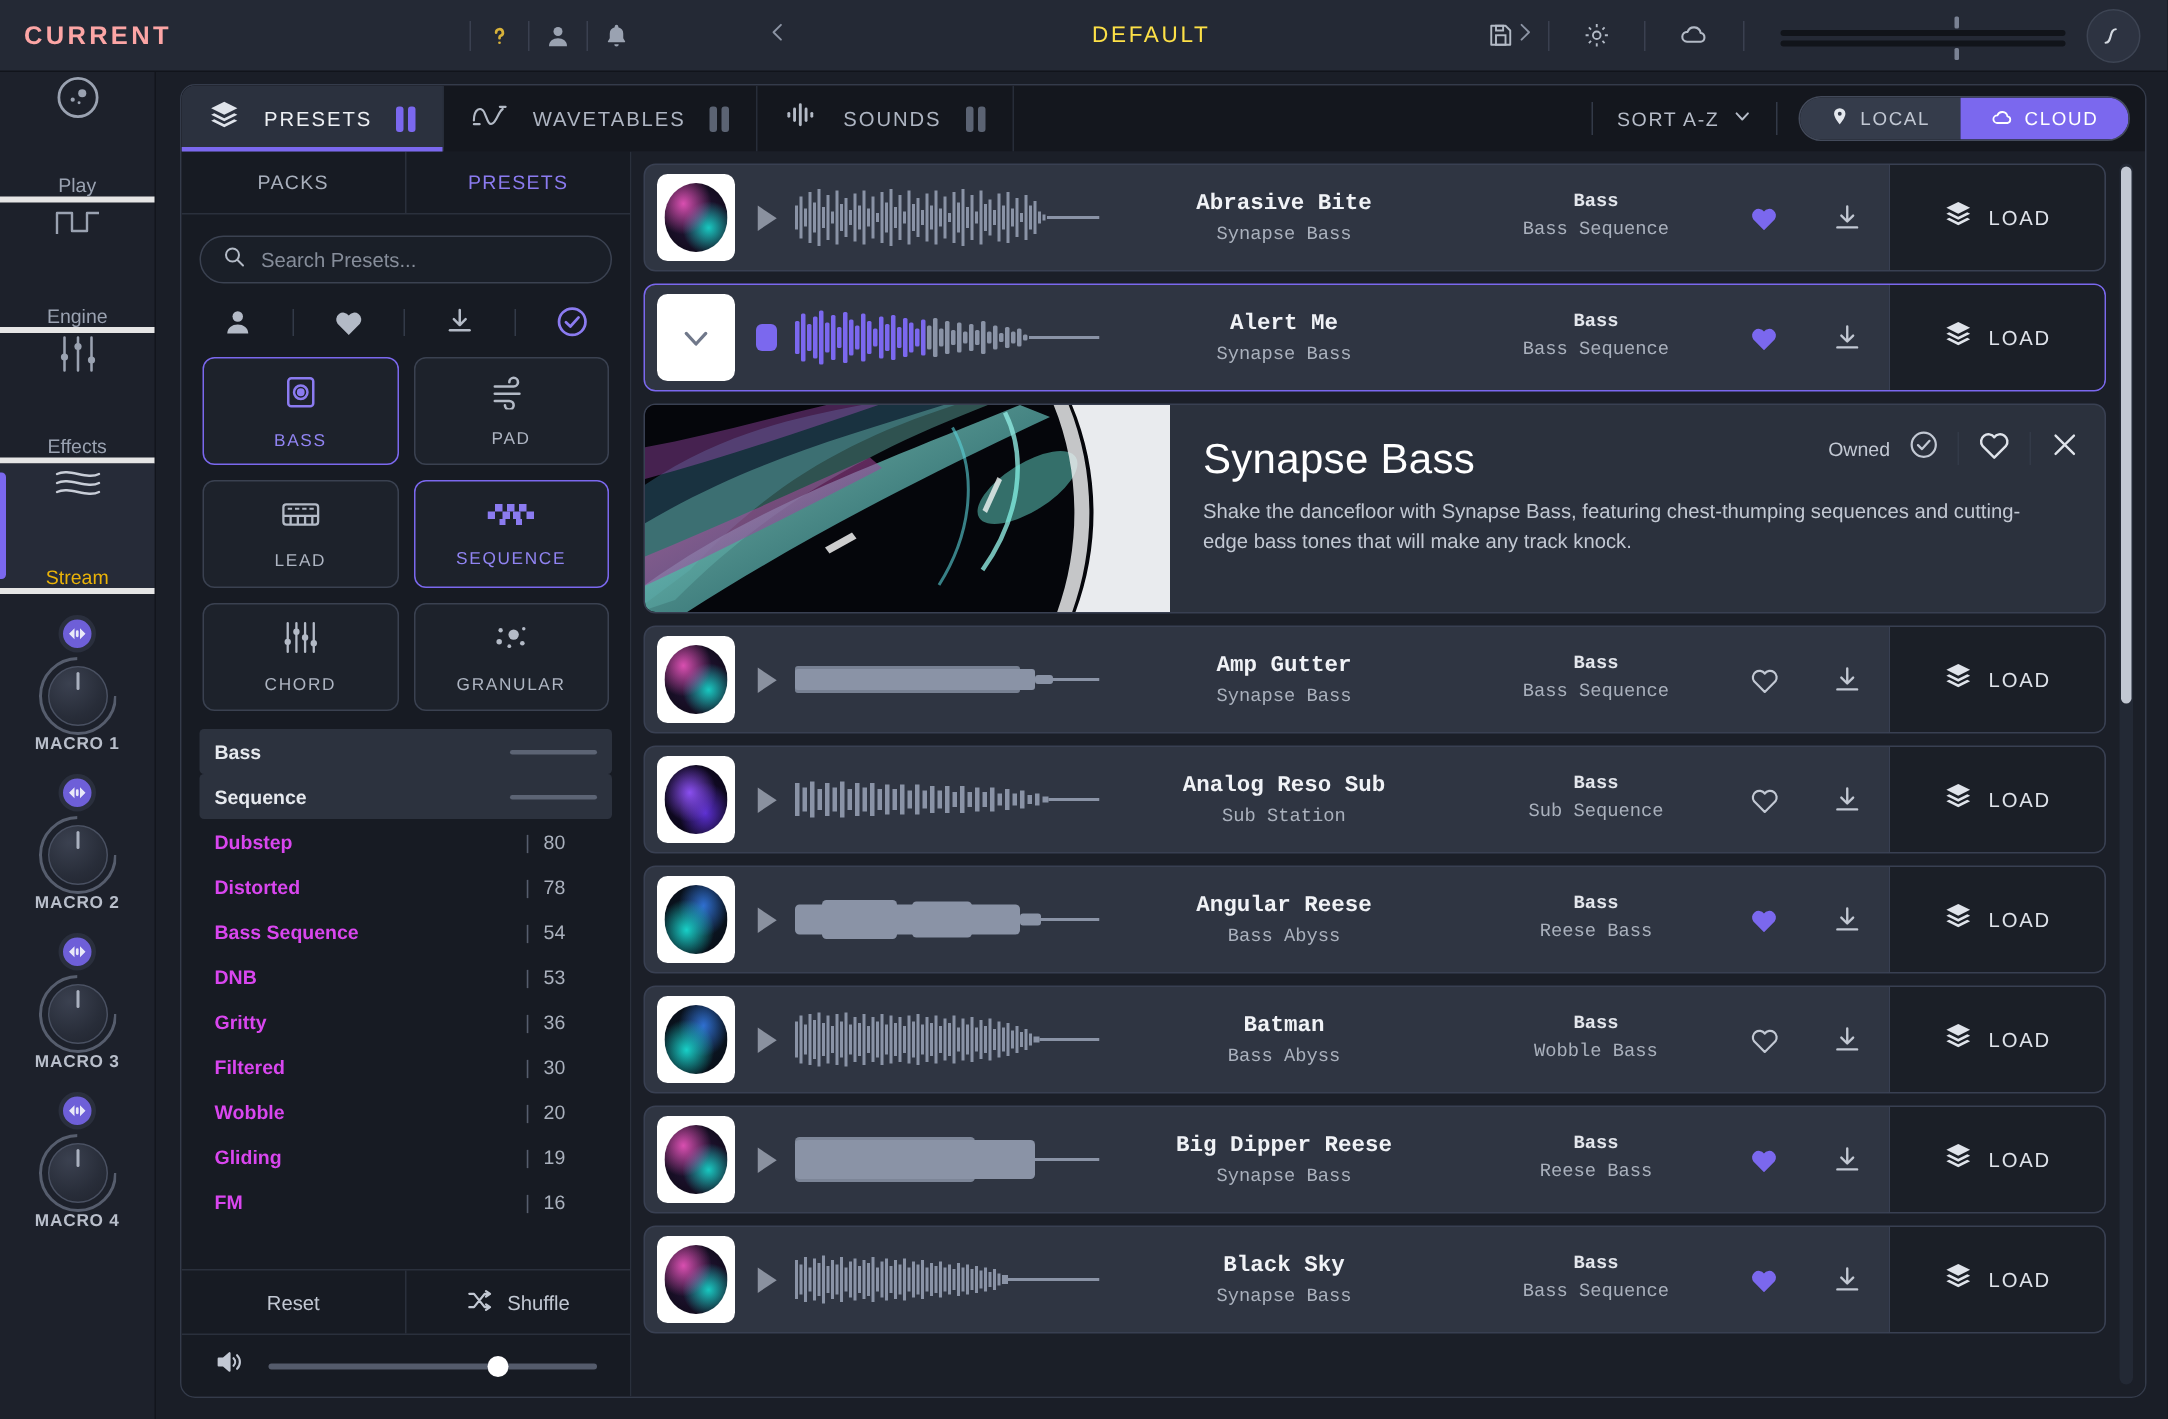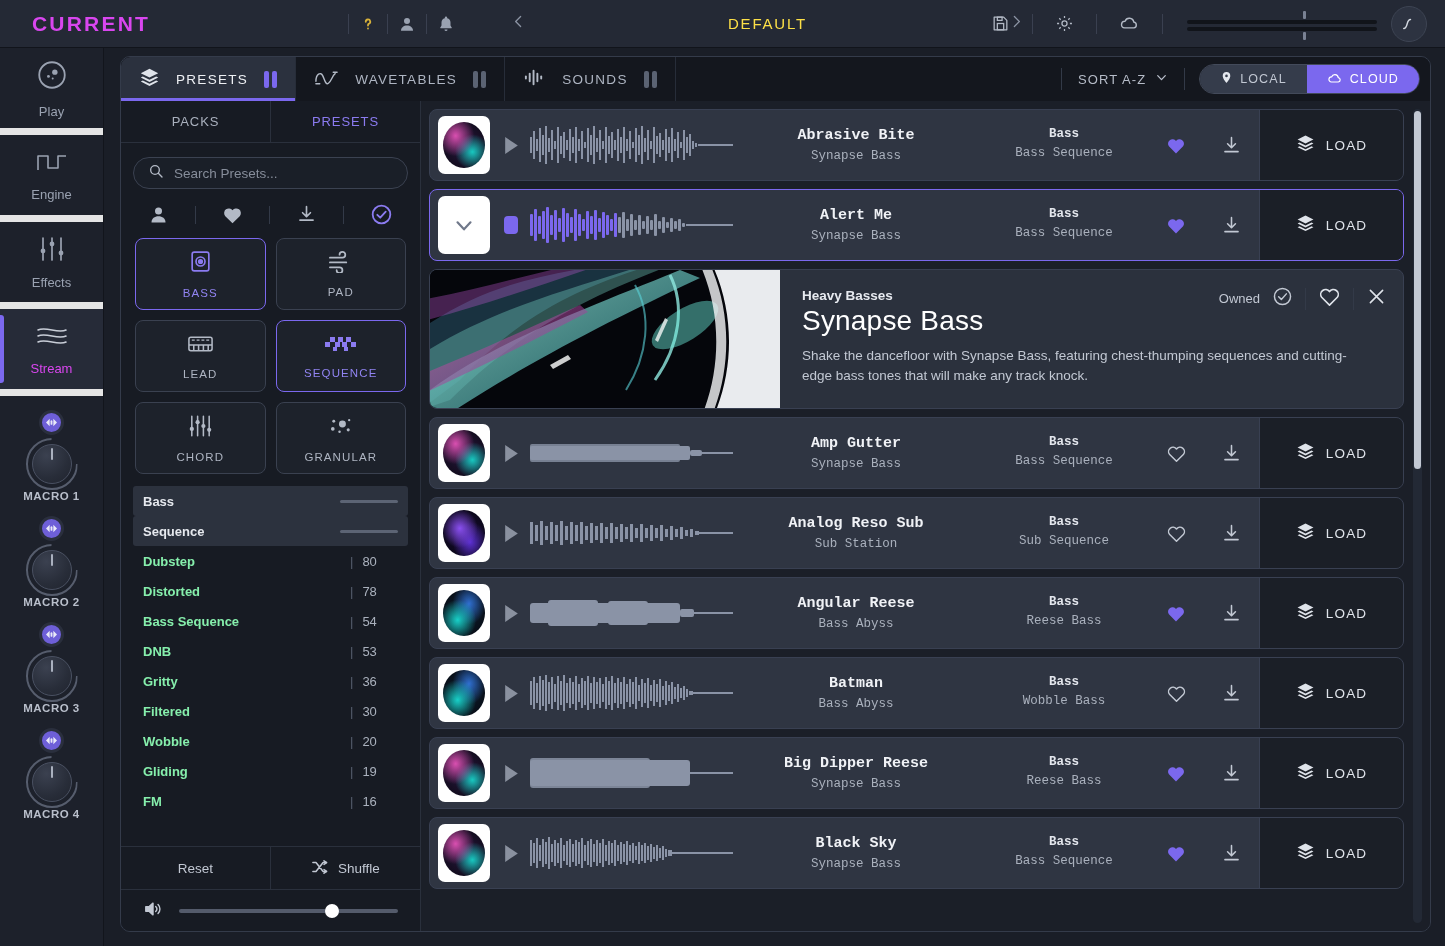--- a/index.html
+++ b/index.html
@@ -14,22 +14,22 @@
   .app { position: relative; width: 1445px; height: 946px; background: #1a1e27; }
 
   
   .header {
     height: 48px; display: flex; align-items: center;
     background: #242935;
     border-bottom: 1px solid #11141b;
     position: relative;
   }
   .brand {
-    font-size: 21px; font-weight: bold; letter-spacing: 2.2px;
-    color: #d946ef; margin-left: 32px;
+    font-size: 17px; font-weight: bold; letter-spacing: 2.2px;
+    color: #fca5a5; margin-left: 16px;
   }
   .hdr-icons { display: flex; align-items: center; margin-left: 188px; gap: 0; }
   .hdr-div { width: 1px; height: 20px; background: #3a4050; margin: 0 10px; }
   .ic { display: inline-flex; align-items: center; justify-content: center; }
   .ic svg { display: block; }
   .preset-nav {
     position: absolute; left: 500px; right: 410px;
     display: flex; align-items: center; justify-content: space-between;
   }
   .preset-name {
@@ -63,30 +63,30 @@
     cursor: pointer; margin-right: 8px;
   }
 
   
   .leftnav {
     position: absolute; left: 0; top: 48px; width: 104px; bottom: 0;
     background: #1d212b; border-right: 1px solid #12151c;
   }
   .nav-item {
     height: 87px; display: flex; flex-direction: column;
-    align-items: center; justify-content: center; gap: 8px;
-    border-bottom: 7px solid #e5e5e5; cursor: pointer; position: relative;
+    align-items: center; justify-content: space-between; gap: 8px;
+    border-bottom: 4px solid #e5e5e5; cursor: pointer; position: relative;
   }
   .nav-item.active { background: #262b38; }
   .nav-item.active::before {
     content: ''; position: absolute; left: 0; top: 6px; bottom: 6px;
     width: 4px; background: #7b68ee; border-radius: 0 3px 3px 0;
   }
   .nav-label { font-size: 13px; color: #9aa2b1; }
-  .nav-item.active .nav-label { color: #d946ef; }
+  .nav-item.active .nav-label { color: #eab308; }
   .macros { padding-top: 14px; }
   .macro { display: flex; flex-direction: column; align-items: center; margin-bottom: 14px; }
   .midi-btn {
     width: 25px; height: 25px; border-radius: 50%;
     background: #6e5fd8; border: 3px solid #2a2f3d;
     display: flex; align-items: center; justify-content: center;
     margin-bottom: 3px; cursor: pointer;
   }
   .knob { position: relative; width: 56px; height: 50px; }
   .knob-body {
@@ -179,21 +179,21 @@
     gap: 9px; cursor: pointer;
   }
   .cat.active { border-color: #7b68ee; }
   .cat-label { font-size: 11.5px; letter-spacing: 1.1px; color: #aeb5c2; }
   .cat.active .cat-label { color: #9184f2; }
   .taglist { flex: 1; overflow: hidden; padding: 12px 12px 0; }
   .tag {
     height: 30px; display: flex; align-items: center; padding: 0 10px;
     font-size: 13px; cursor: pointer; border-radius: 3px;
   }
-  .tag .tname { font-weight: bold; color: #86efac; flex: 1; }
+  .tag .tname { font-weight: bold; color: #d946ef; flex: 1; }
   .tag.sel { background: #2c323e; }
   .tag.sel .tname { color: #e6e9ee; }
   .tag .dash { width: 58px; height: 3px; background: #5c6474; border-radius: 2px; }
   .tag .cnt { color: #aab1bd; width: 48px; display: flex; gap: 9px; }
   .tag .cnt .bar { color: #565e6e; }
   .side-foot { border-top: 1px solid #2a303c; }
   .foot-btns { display: flex; height: 42px; }
   .foot-btn {
     flex: 1; display: flex; align-items: center; justify-content: center; gap: 9px;
     font-size: 13.5px; color: #c2c8d3; cursor: pointer;
@@ -976,21 +976,20 @@
                 <path d="M240 5 C255 35 250 75 225 110" stroke="#8fe9e0" stroke-width="3" fill="none" opacity=".8"></path>
                 <path d="M205 15 C222 45 218 85 196 120" stroke="#5ad2d8" stroke-width="2" fill="none" opacity=".6"></path>
                 <ellipse cx="255" cy="55" rx="38" ry="16" fill="#6ff0dd" opacity=".45" transform="rotate(-32 255 55)"></ellipse>
                 <path d="M280 -10 C305 40 305 100 282 150 L350 150 L350 -10z" fill="#e9ebee"></path>
                 <path d="M268 -10 C292 40 292 100 270 150 L280 150 C302 100 302 40 278 -10z" fill="#f5f6f8" opacity=".8"></path>
                 <path d="M120 95 l18 -10 3 4 -18 10z" fill="#fff" opacity=".8"></path>
                 <path d="M225 70 l10 -22 3 2 -10 22z" fill="#fff" opacity=".75"></path>
               </svg>
             </div>
             <div class="pack-info">
-              <div class="pack-sub">Heavy Basses</div>
               <div class="pack-title">Synapse Bass</div>
               <div class="pack-desc">Shake the dancefloor with Synapse Bass, featuring chest-thumping sequences and cutting-edge bass tones that will make any track knock.</div>
               <div class="pack-actions">
                 <span class="owned">Owned</span>
                 <span>
                   <svg width="21" height="21" viewBox="0 0 24 24" fill="none" stroke="#c2c8d3" stroke-width="1.7" stroke-linecap="round" stroke-linejoin="round">
                       <circle cx="12" cy="12" r="9.2"></circle>
                       <path d="M7.6 12.3 10.7 15.3 16.4 9"></path>
                     </svg>
                 </span>

